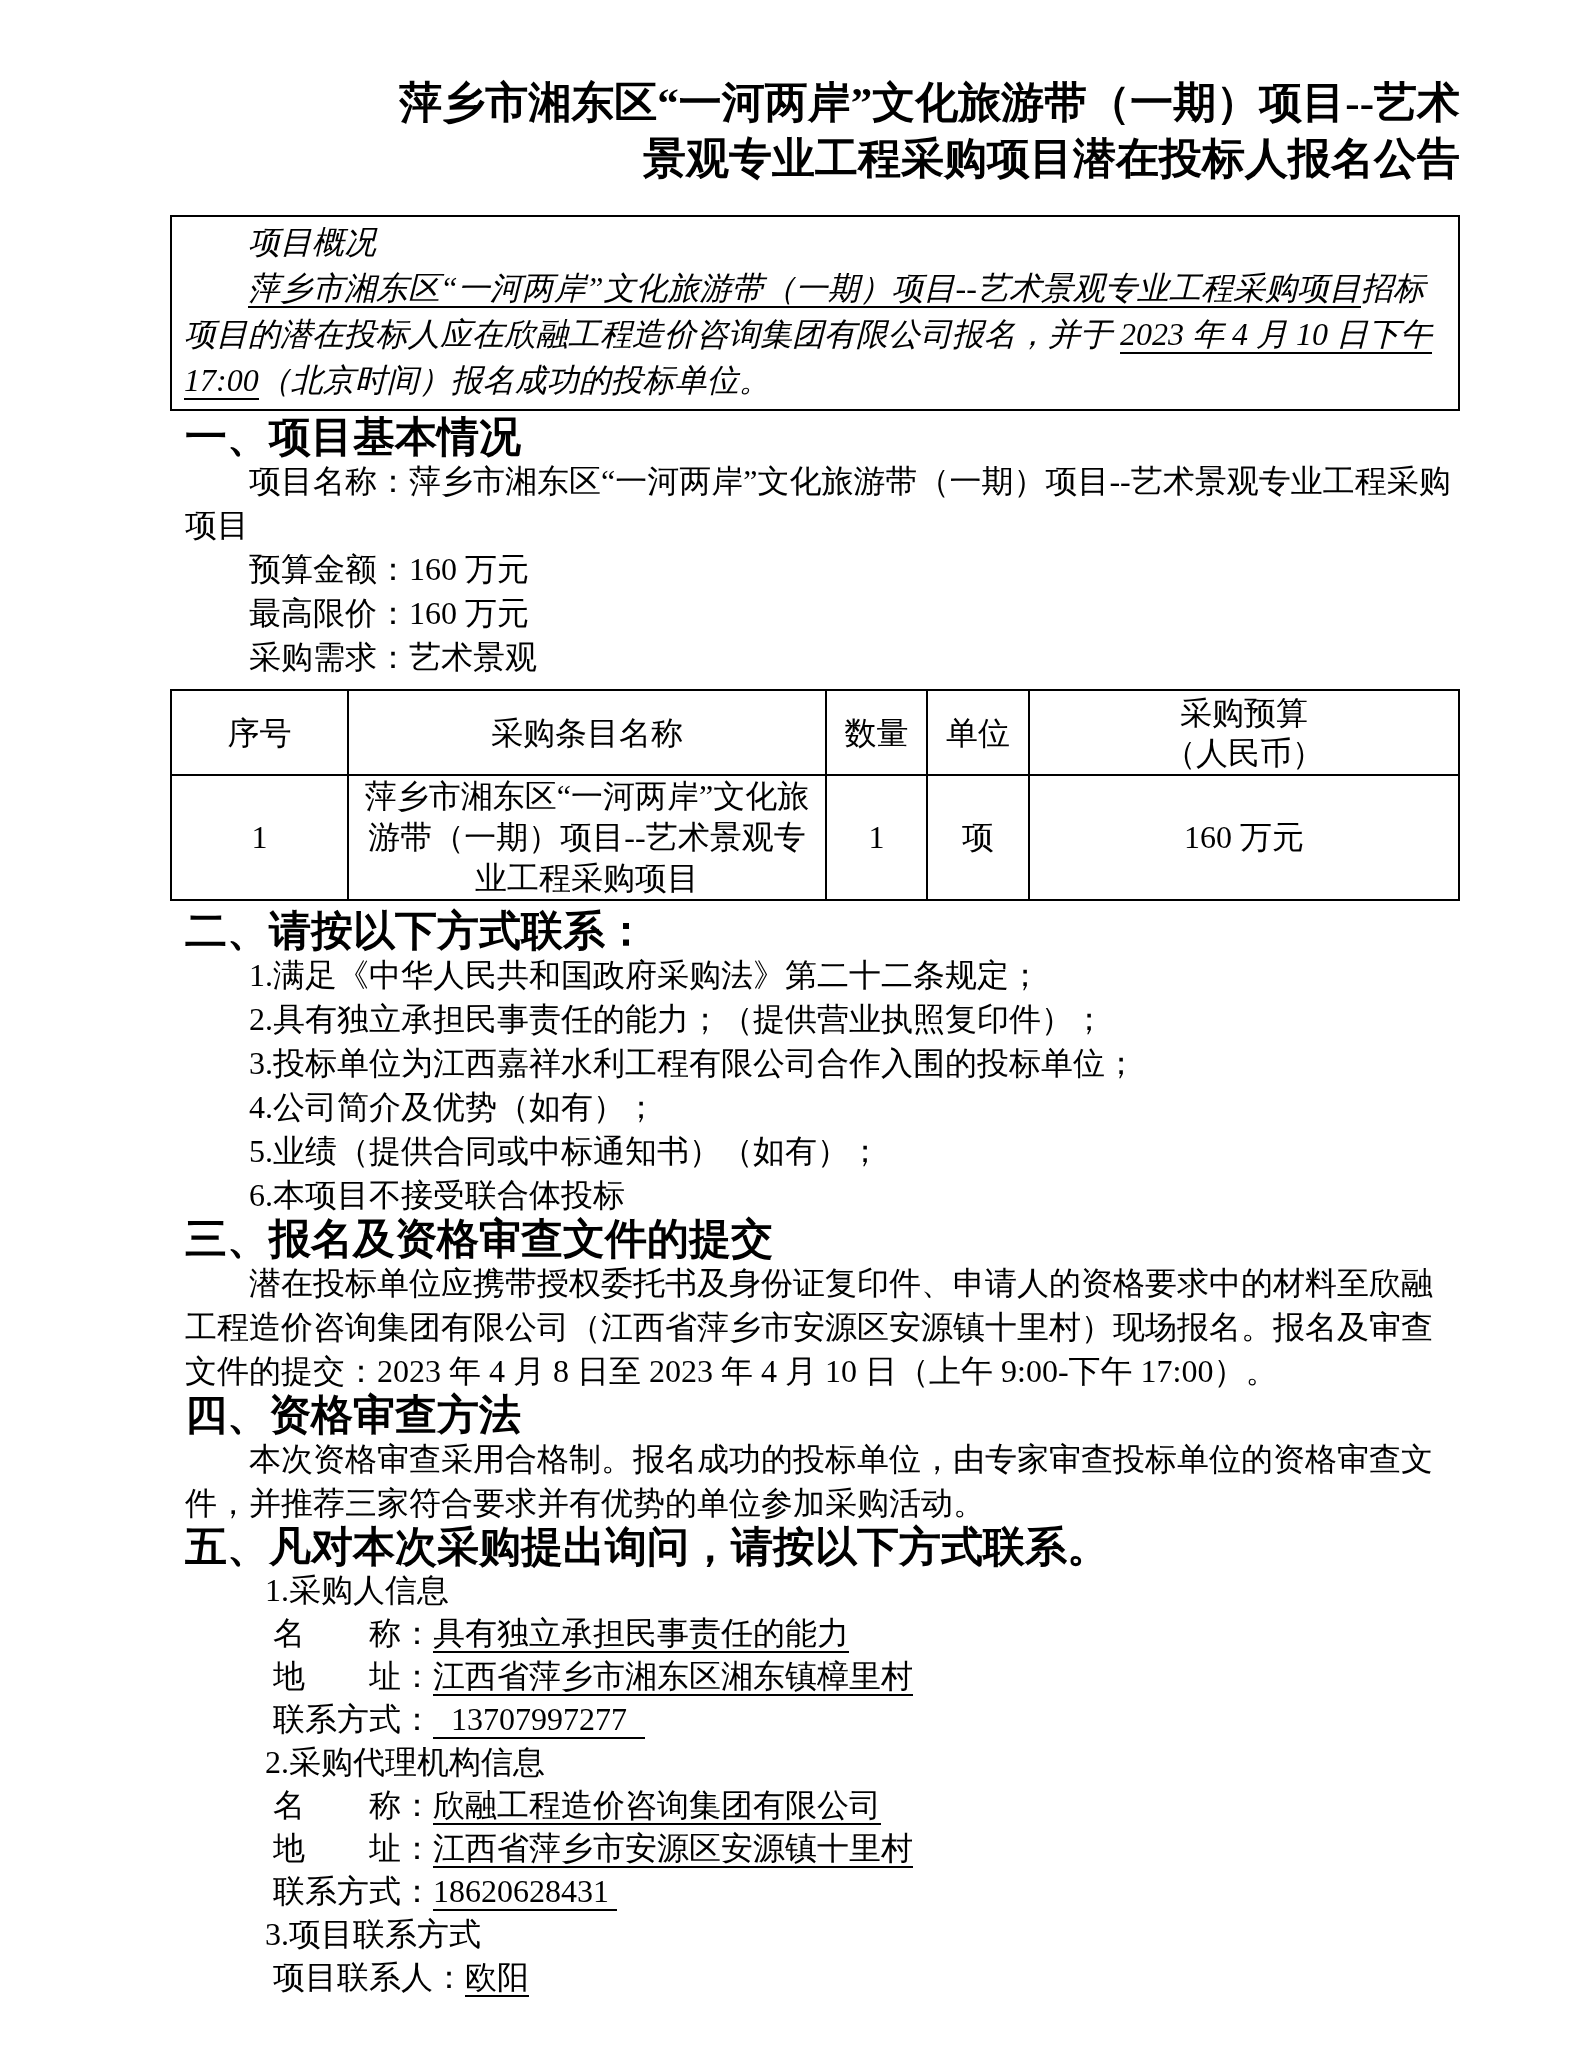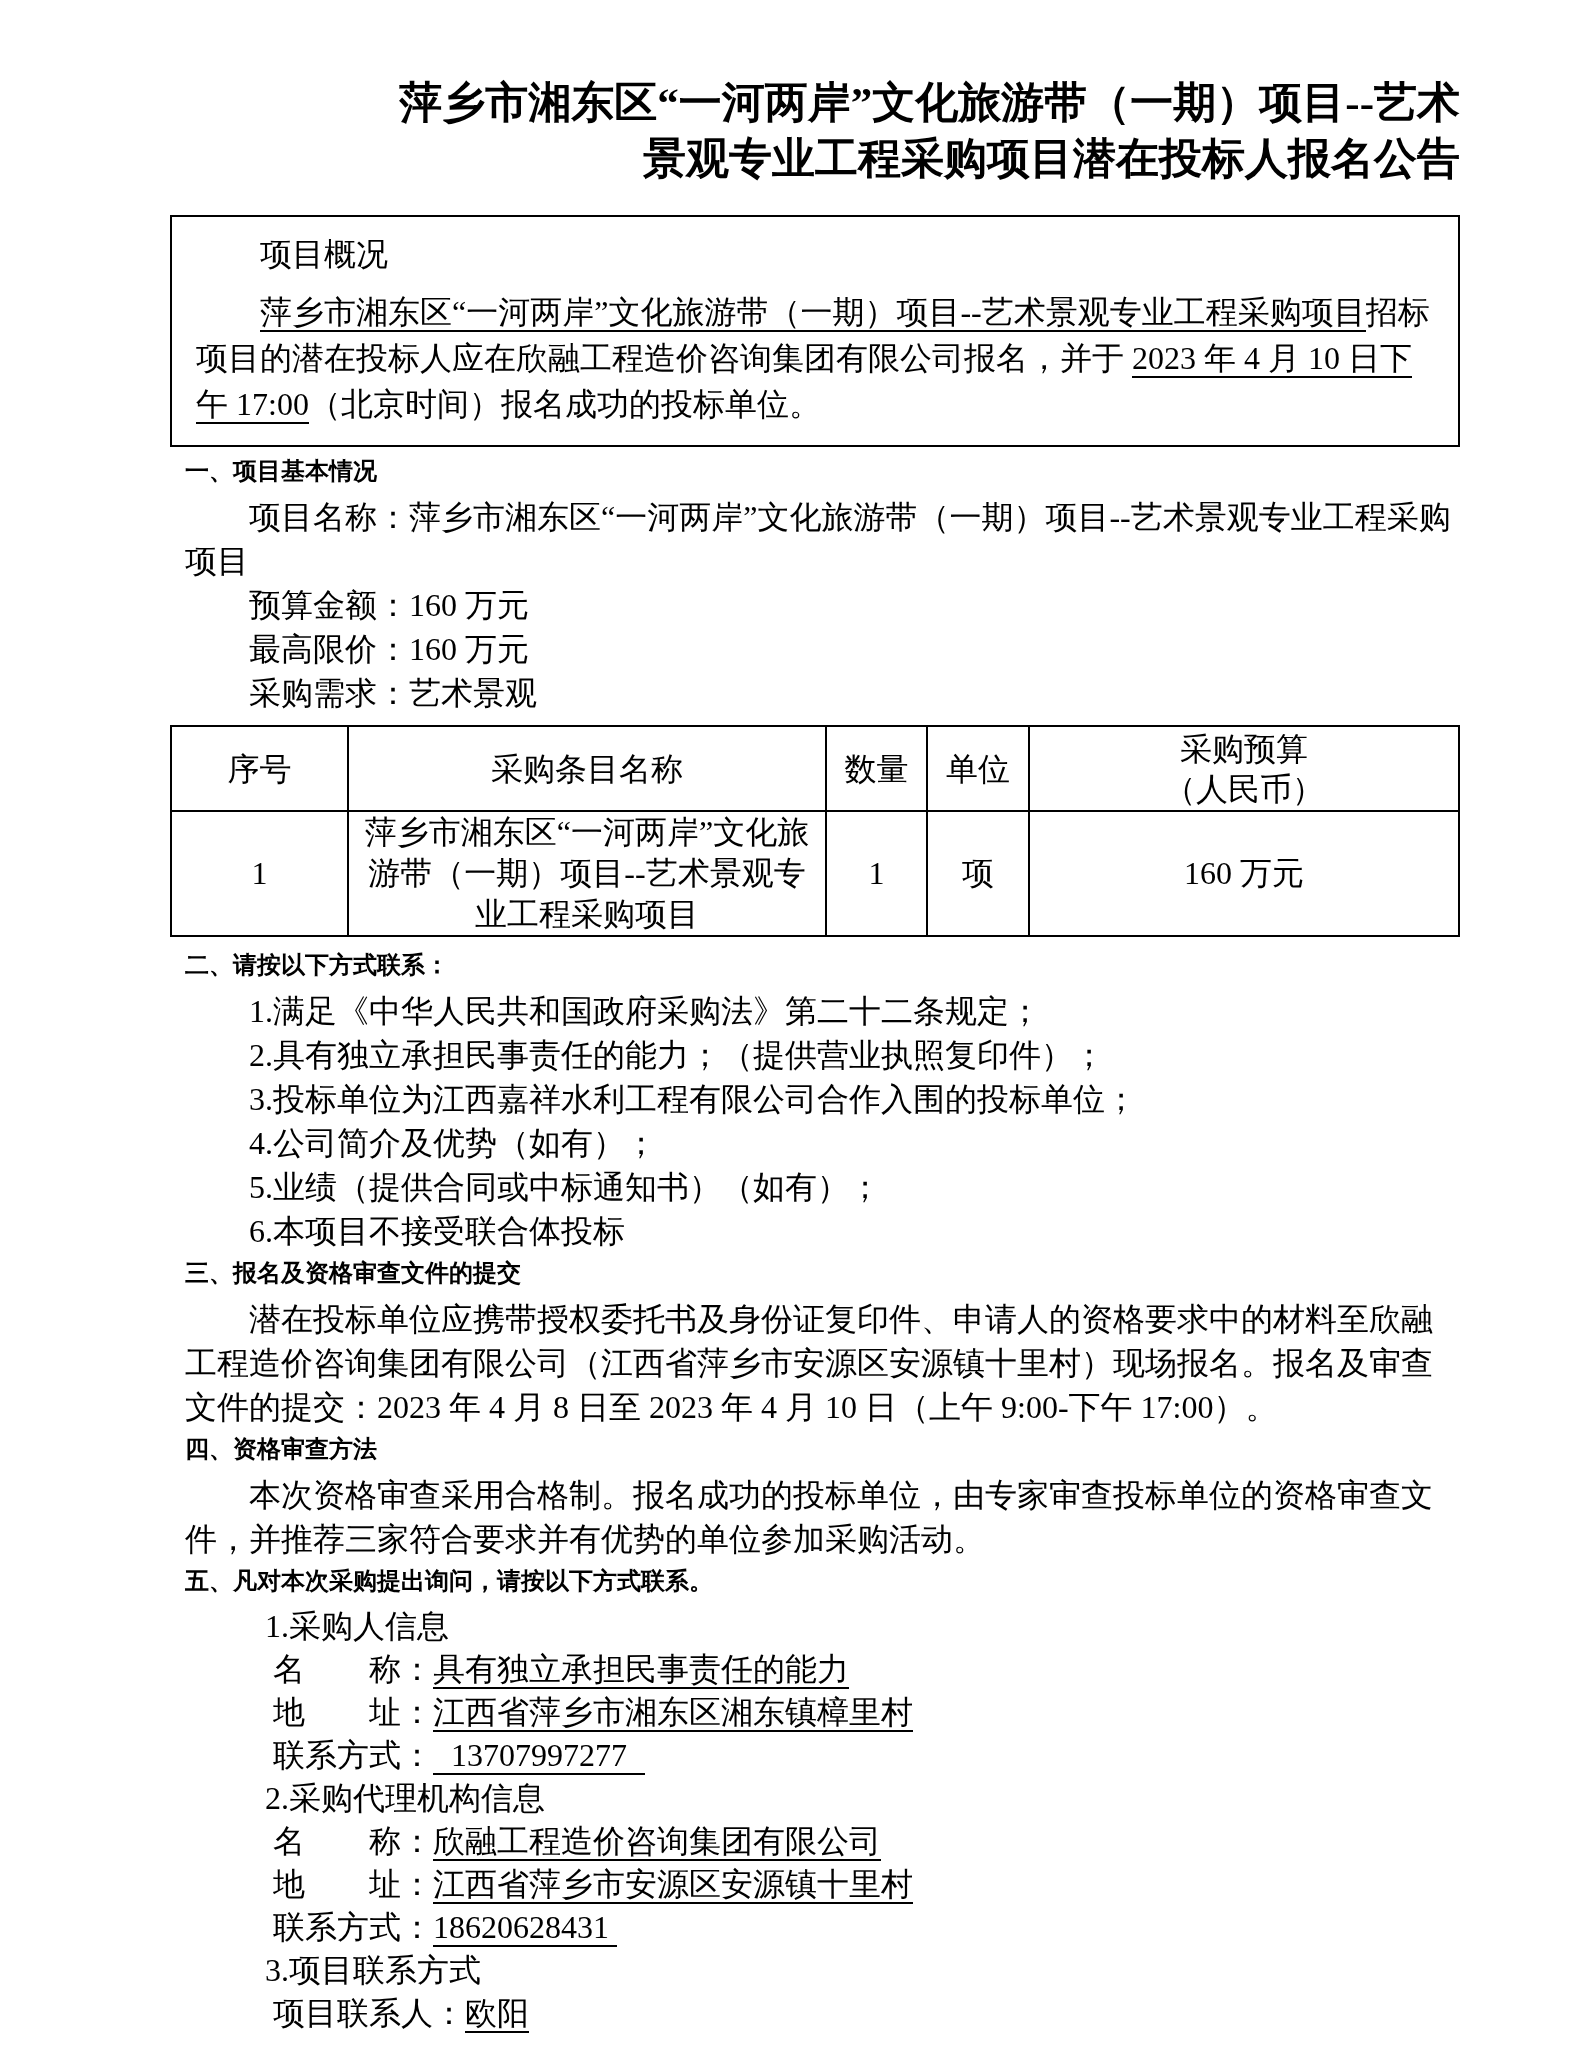--- a/index.html
+++ b/index.html
@@ -24,28 +24,27 @@
     text-align: right;
     line-height: 56px;
     margin: 0;
   }
   .obox {
     border: 2px solid #000;
     margin-top: 28px;
     padding: 2px 12px 6px 12px;
     line-height: 46px;
   }
-  .obox p { margin: 12px; }
+  .obox p { margin: 0; font-style: italic; }
   .ind2 { text-indent: 64px; }
   .h2 {
     font-weight: 700;
-    font-size: 24px;
+    font-size: 42px;
     line-height: 44px;
     margin: 0 0 0 15px;
-    font-family: Liberation Mono, monospace;
   }
   .mt4 { margin-top: 4px; }
   .mt8 { margin-top: 8px; }
   .para {
     margin: 0 0 0 15px;
     line-height: 44px;
     text-indent: 64px;
   }
   .u { border-bottom: 2px solid #000; }
   .u-pad { padding: 0 18px; }

